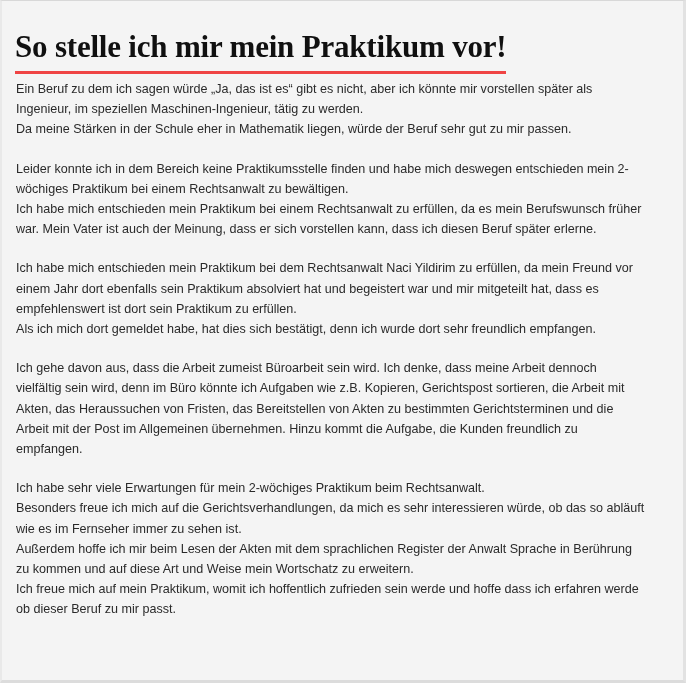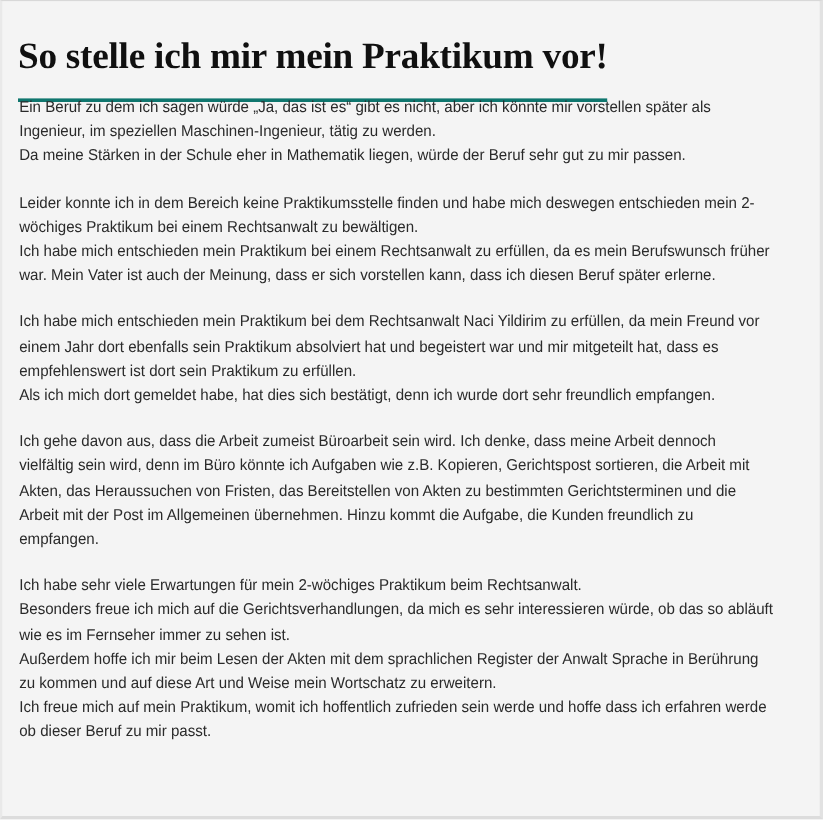--- a/index.html
+++ b/index.html
@@ -33,22 +33,22 @@
     position: absolute;
     left: 13px;
     top: 7px;
     font-family: "Liberation Serif", "DejaVu Serif", serif;
     font-weight: bold;
     font-size: 31px;
     line-height: 36px;
     letter-spacing: -0.2px;
     color: #101010;
     white-space: nowrap;
-    border-bottom: 3px solid #0f766e;
-    padding-bottom: 17px;
+    border-bottom: 3px solid #ef4444;
+    padding-bottom: 6px;
     display: inline-block;
   }
   .body-copy {
     position: absolute;
     left: 14px;
     top: 78px;
     width: 655px;
     font-family: "Liberation Sans", "DejaVu Sans", sans-serif;
     font-size: 13.1px;
     line-height: 20.2px;

